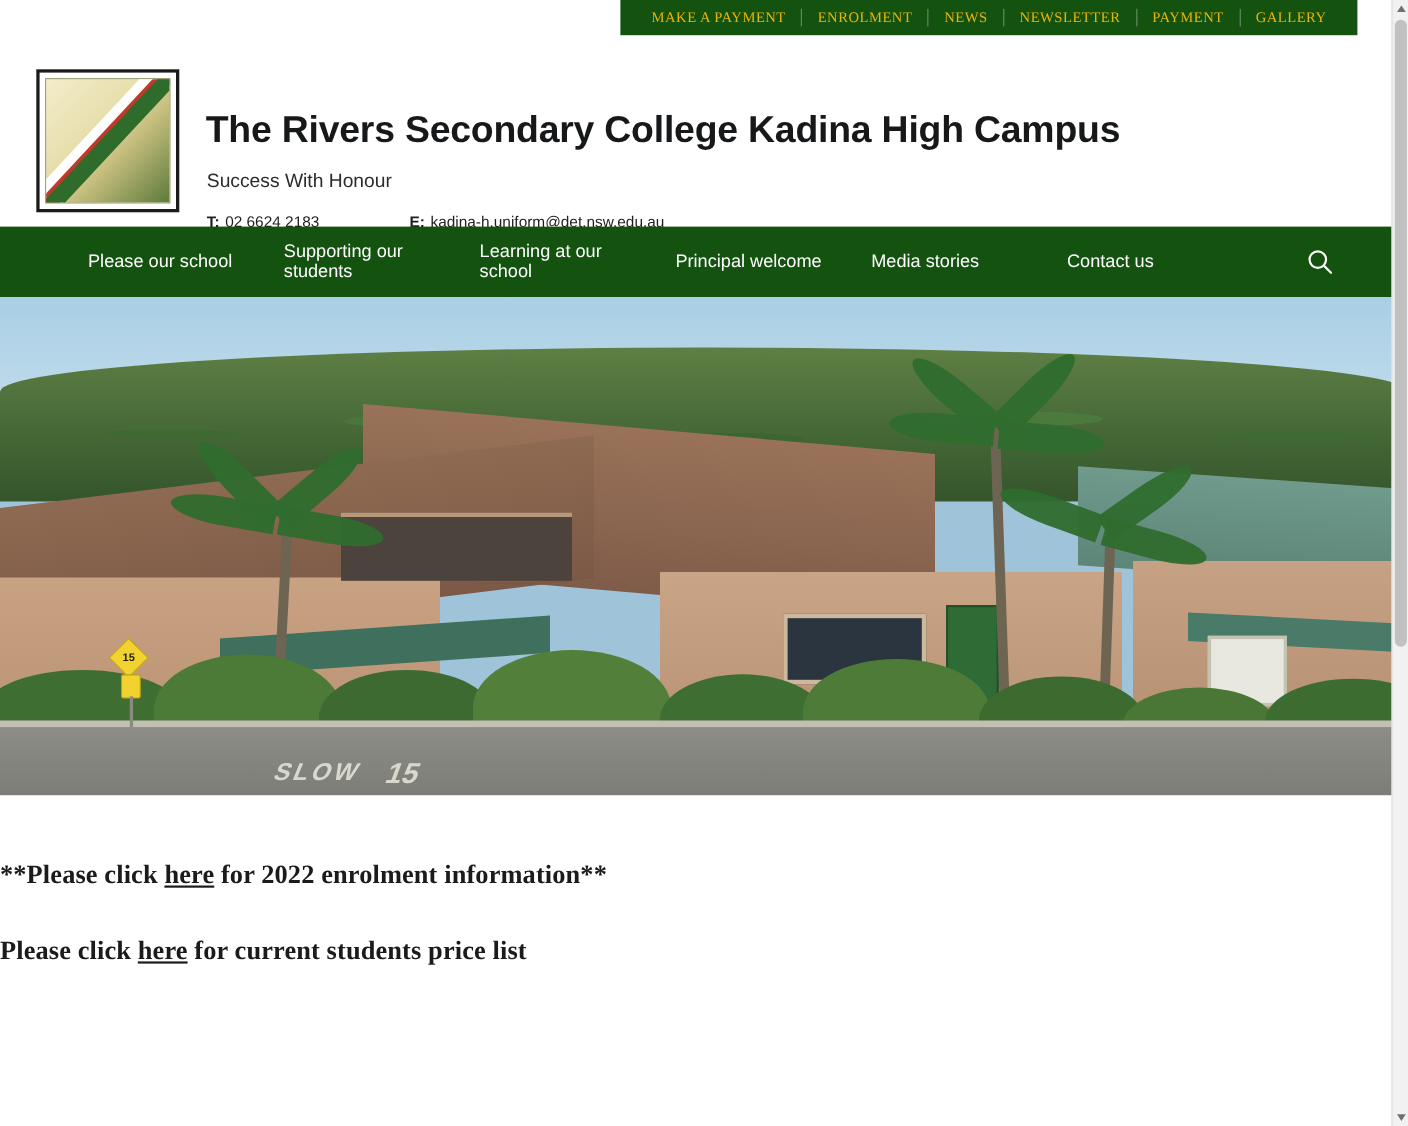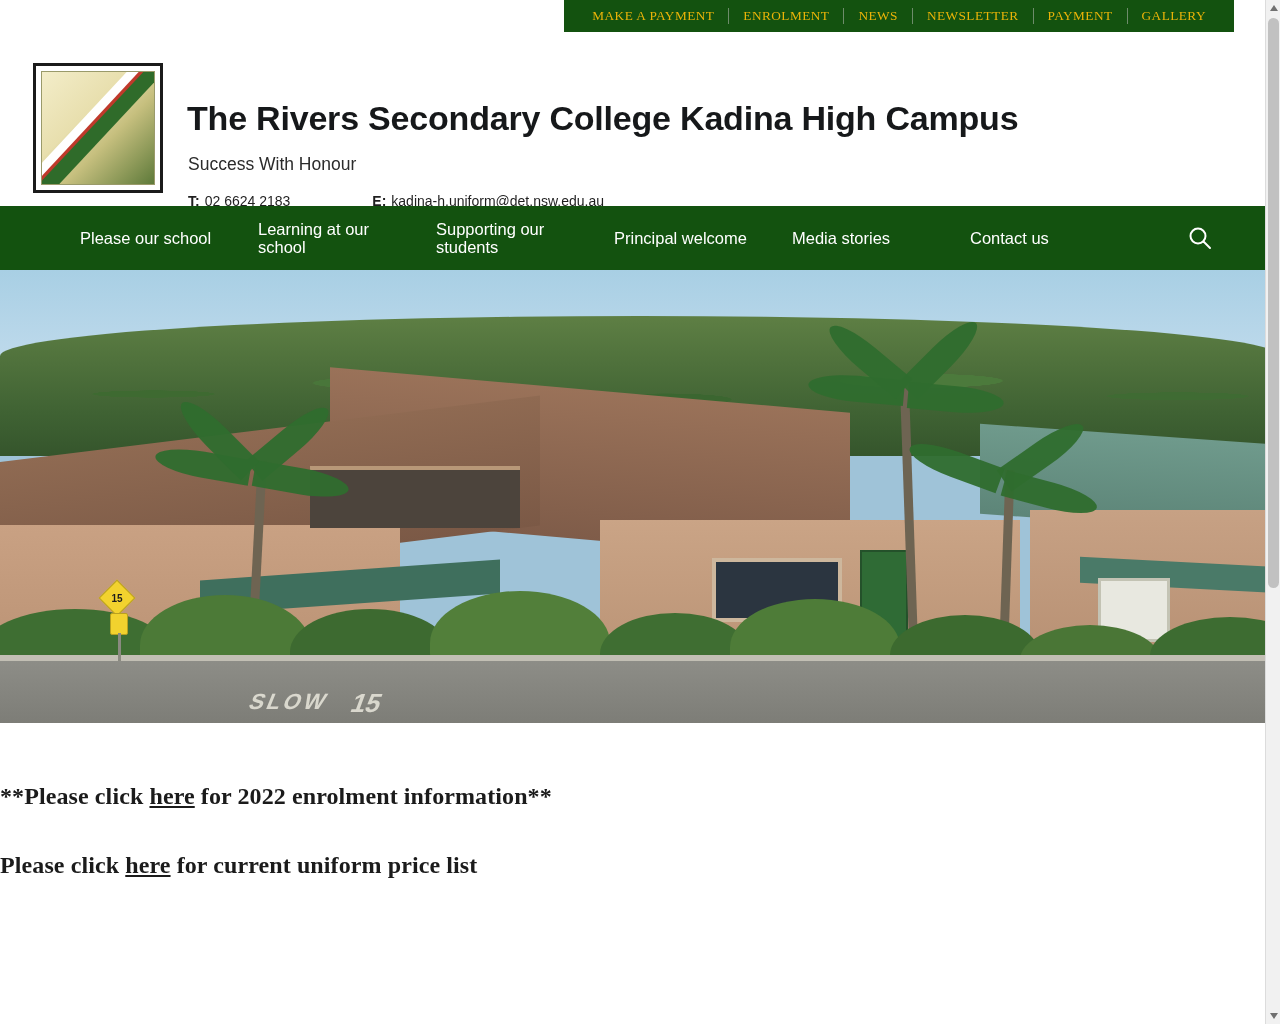--- a/index.html
+++ b/index.html
@@ -394,22 +394,22 @@
       <span class="lbl">T:</span>
       <span>02 6624 2183</span>
       <span class="gap"></span>
       <span class="lbl">E:</span>
       <span>kadina-h.uniform@det.nsw.edu.au</span>
     </div>
   </div>
 
   <div class="mainnav">
     <div class="item w1">Please our school</div>
+    <div class="item w2">Supporting our students</div>
     <div class="item w3">Learning at our school</div>
-    <div class="item w2">Supporting our students</div>
     <div class="item w4">Principal welcome</div>
     <div class="item w5">Media stories</div>
     <div class="item w6">Contact us</div>
     <div class="search-btn">
       <svg width="28" height="28" viewBox="0 0 28 28">
         <circle cx="12" cy="12" r="7.5" fill="none" stroke="#ffffff" stroke-width="2"></circle>
         <line x1="17.5" y1="17.5" x2="24" y2="24" stroke="#ffffff" stroke-width="2" stroke-linecap="round"></line>
       </svg>
     </div>
   </div>
@@ -466,21 +466,21 @@
 
     <div class="sign15">
         <span>15</span>
       </div>
     <div class="sign15b"></div>
     <div class="sign-post"></div>
   </div>
 
   <div class="content">
     <p><span>**Please click </span><a href="#">here</a><span> for 2022 enrolment information**</span></p>
-    <p><span>Please click </span><a href="#">here</a><span> for current uniform price list</span></p>
+    <p><span>Please click </span><a href="#">here</a><span> for current students price list</span></p>
   </div>
 
   <div class="scrollbar">
     <div class="sb-up">
         <span class="sb-arrow-up"></span>
       </div>
     <div class="sb-thumb"></div>
     <div class="sb-down">
         <span class="sb-arrow-down"></span>
       </div>

